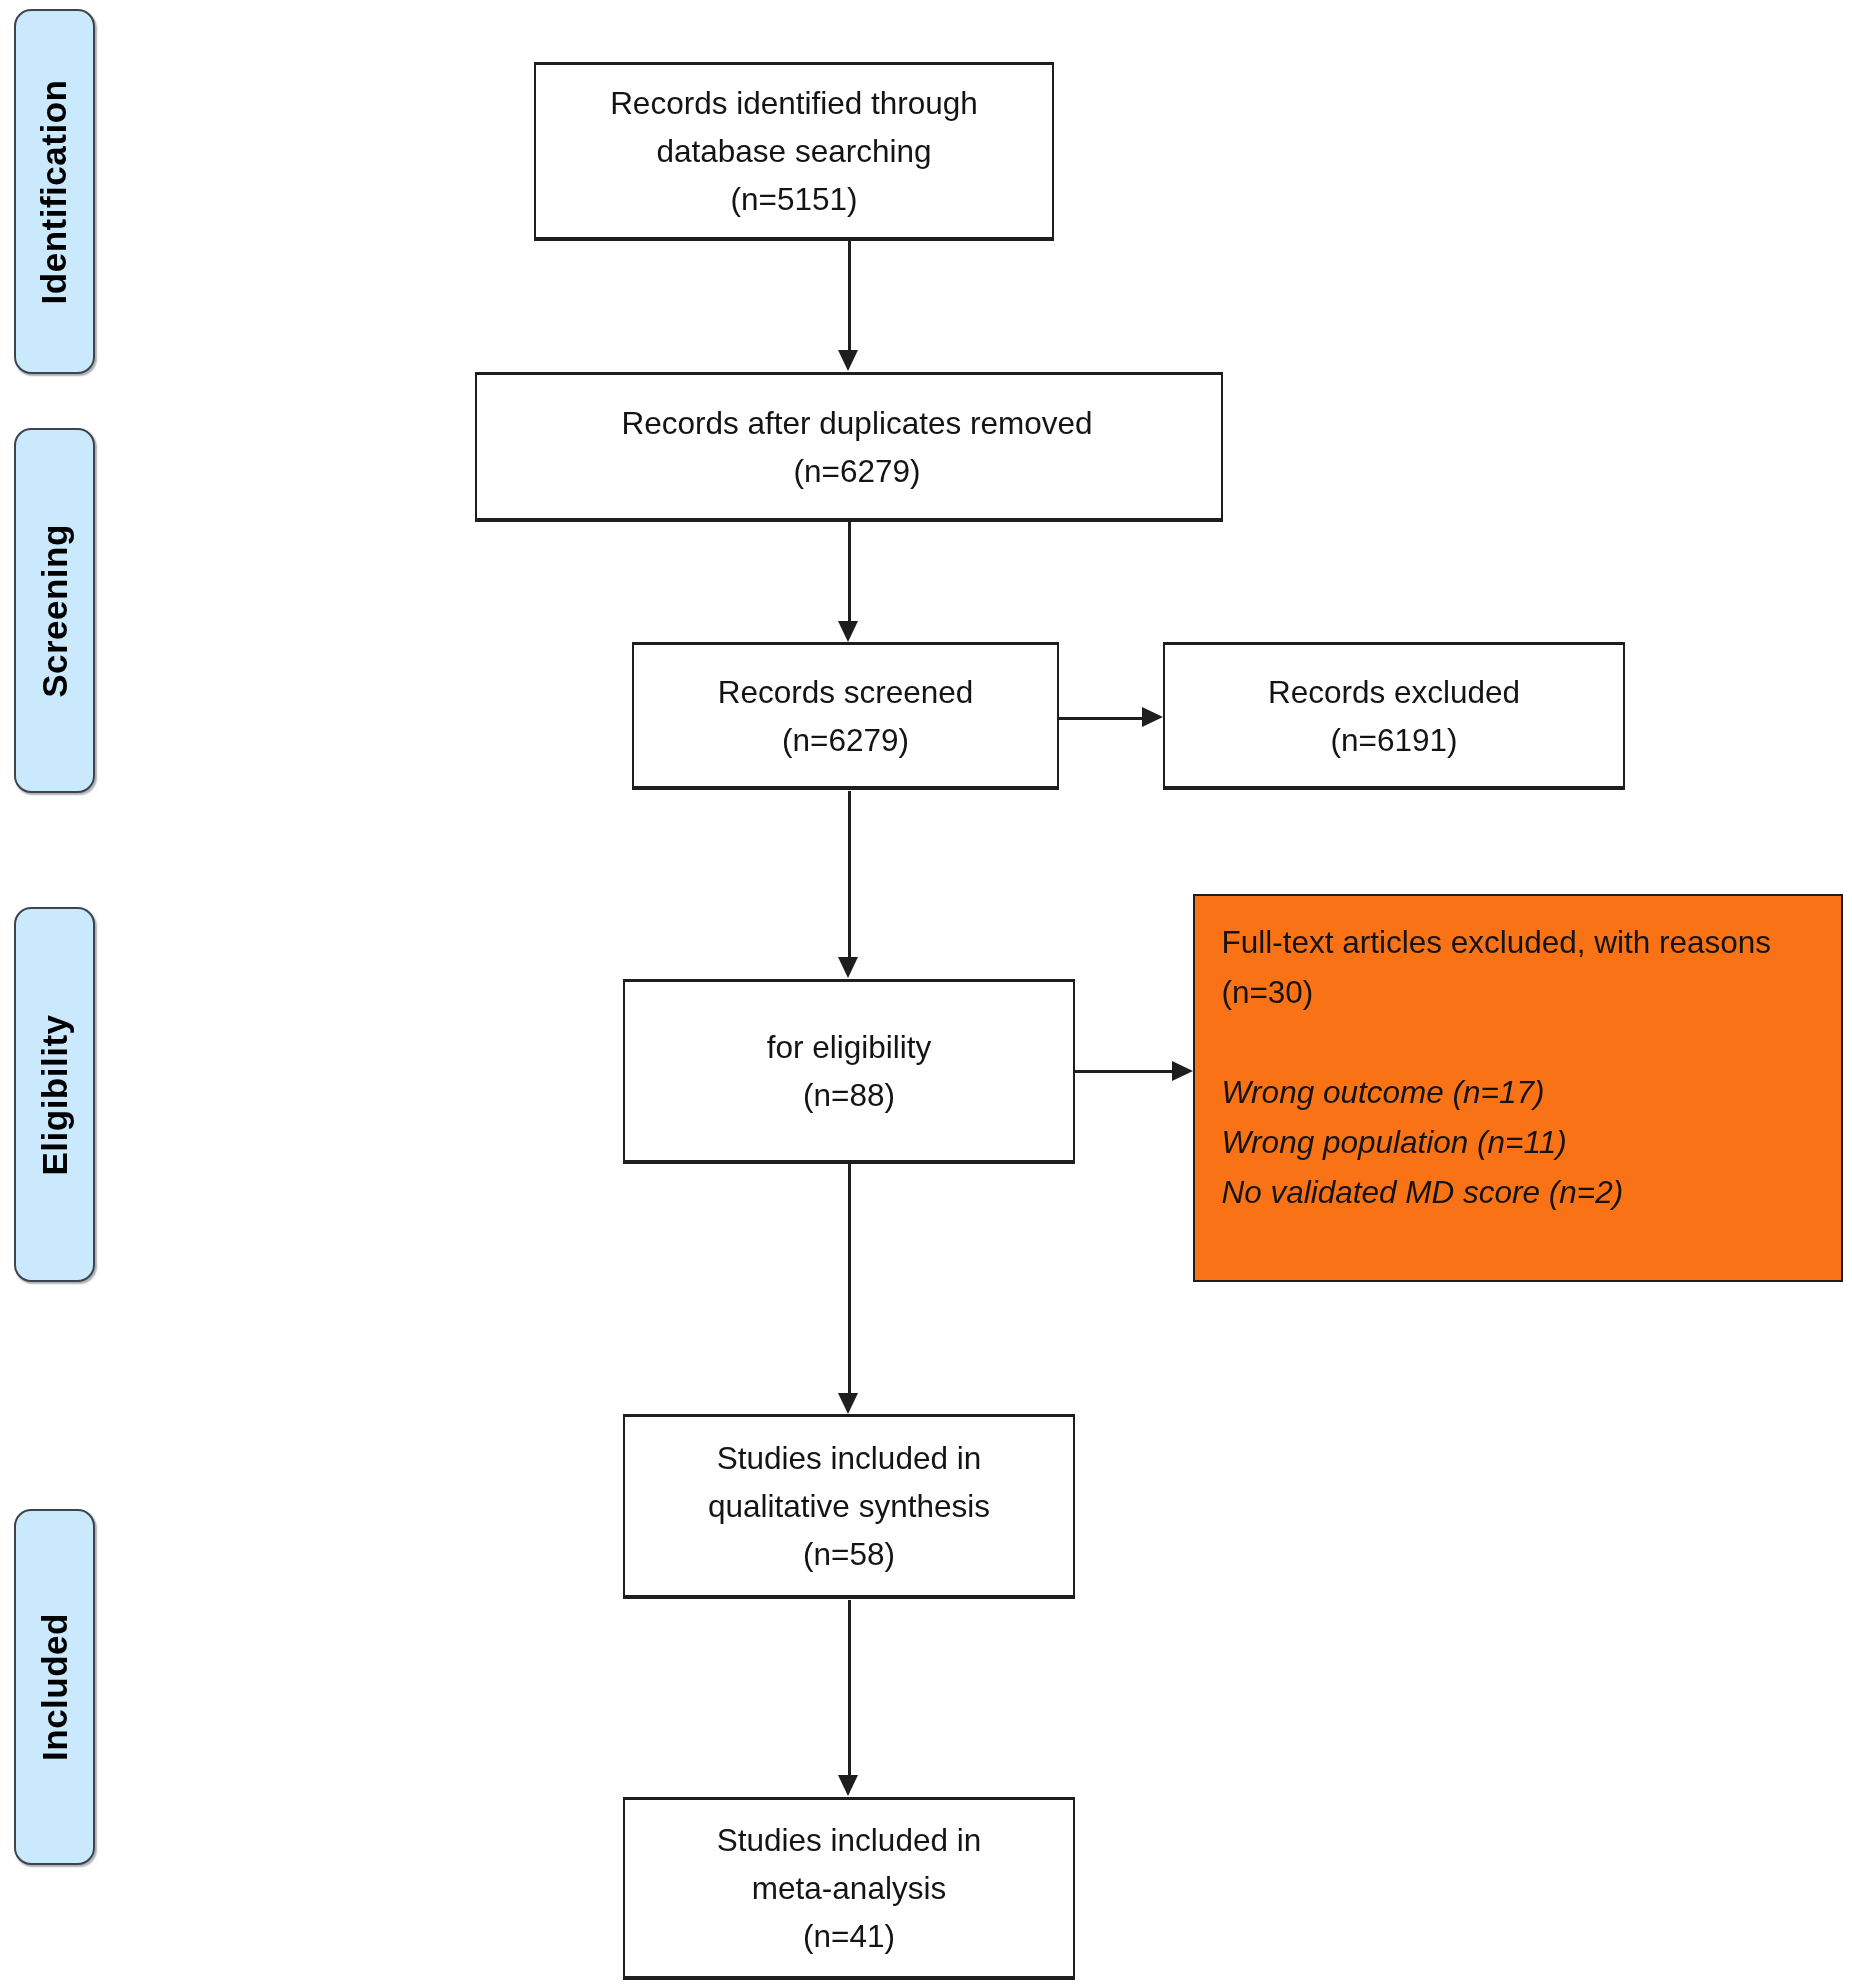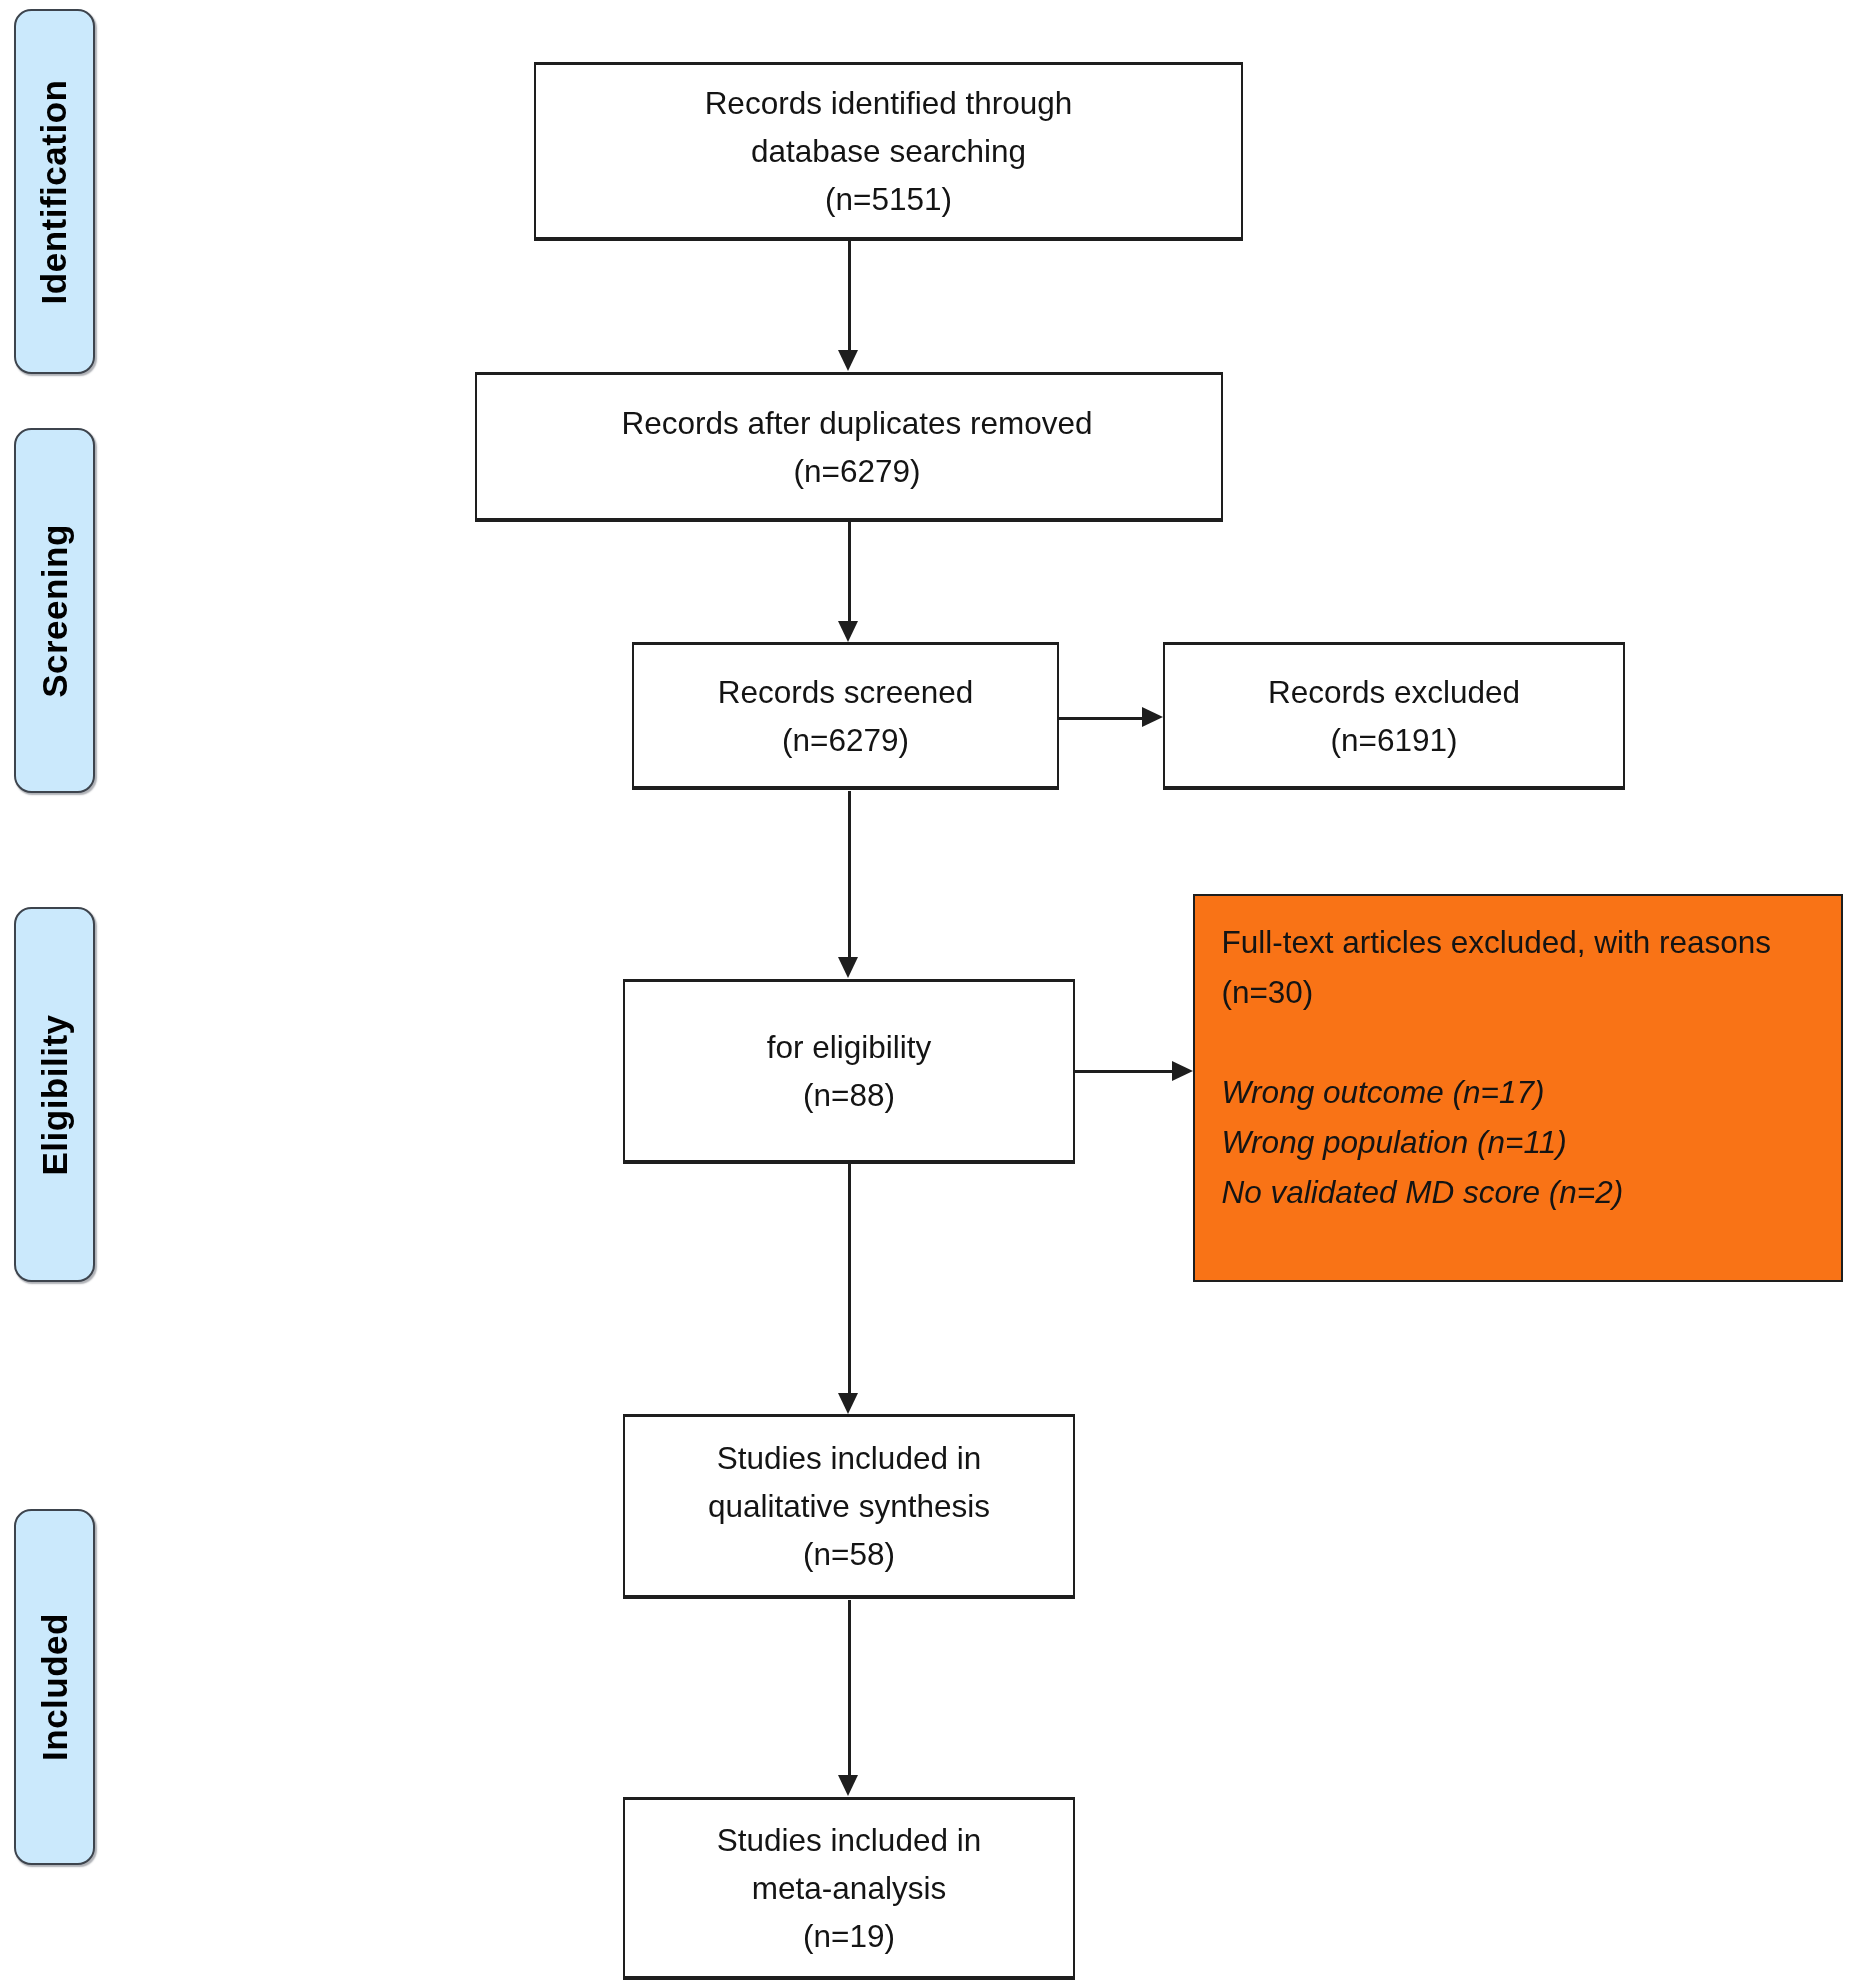--- a/index.html
+++ b/index.html
@@ -48,21 +48,21 @@
     border-width: 3.6px 2.5px 4.1px 2.5px;
     box-sizing: border-box;
     display: flex;
     flex-direction: column;
     align-items: center;
     justify-content: center;
     text-align: center;
     font-size: 31.5px;
     line-height: 48px;
   }
-  #box-identified  { left: 534px; top: 62px;  width: 709px; height: 179px; }
+  #box-identified  { left: 534px; top: 62px;  width: 520px; height: 179px; }
   #box-duplicates  { left: 475px;  top: 372px;  width: 748px; height: 150px; padding-left: 16px; }
   #box-screened    { left: 632px; top: 642px; width: 427px;  height: 148px; }
   #box-excluded    { left: 1163px; top: 642px; width: 462px;  height: 148px; }
   #box-fulltext    { left: 623px; top: 979px; width: 452px;  height: 185px; }
   #box-qualitative { left: 623px; top: 1414px; width: 452px;  height: 185px; }
   #box-meta        { left: 623px; top: 1797px; width: 452px;  height: 183px; }
 
   #box-reasons {
     position: absolute;
     left: 1193px; top: 894px; width: 650px; height: 388px;
@@ -154,21 +154,21 @@
 
   <div class="fbox" id="box-qualitative">
     <div>Studies included in</div>
     <div>qualitative synthesis</div>
     <div>(n=58)</div>
   </div>
 
   <div class="fbox" id="box-meta">
     <div>Studies included in</div>
     <div>meta-analysis</div>
-    <div>(n=19)</div>
+    <div>(n=41)</div>
   </div>
 
   <div class="vline" id="a1-line"></div>
   <div class="vhead" id="a1-head"></div>
 
   <div class="vline" id="a2-line"></div>
   <div class="vhead" id="a2-head"></div>
 
   <div class="vline" id="a3-line"></div>
   <div class="vhead" id="a3-head"></div>

